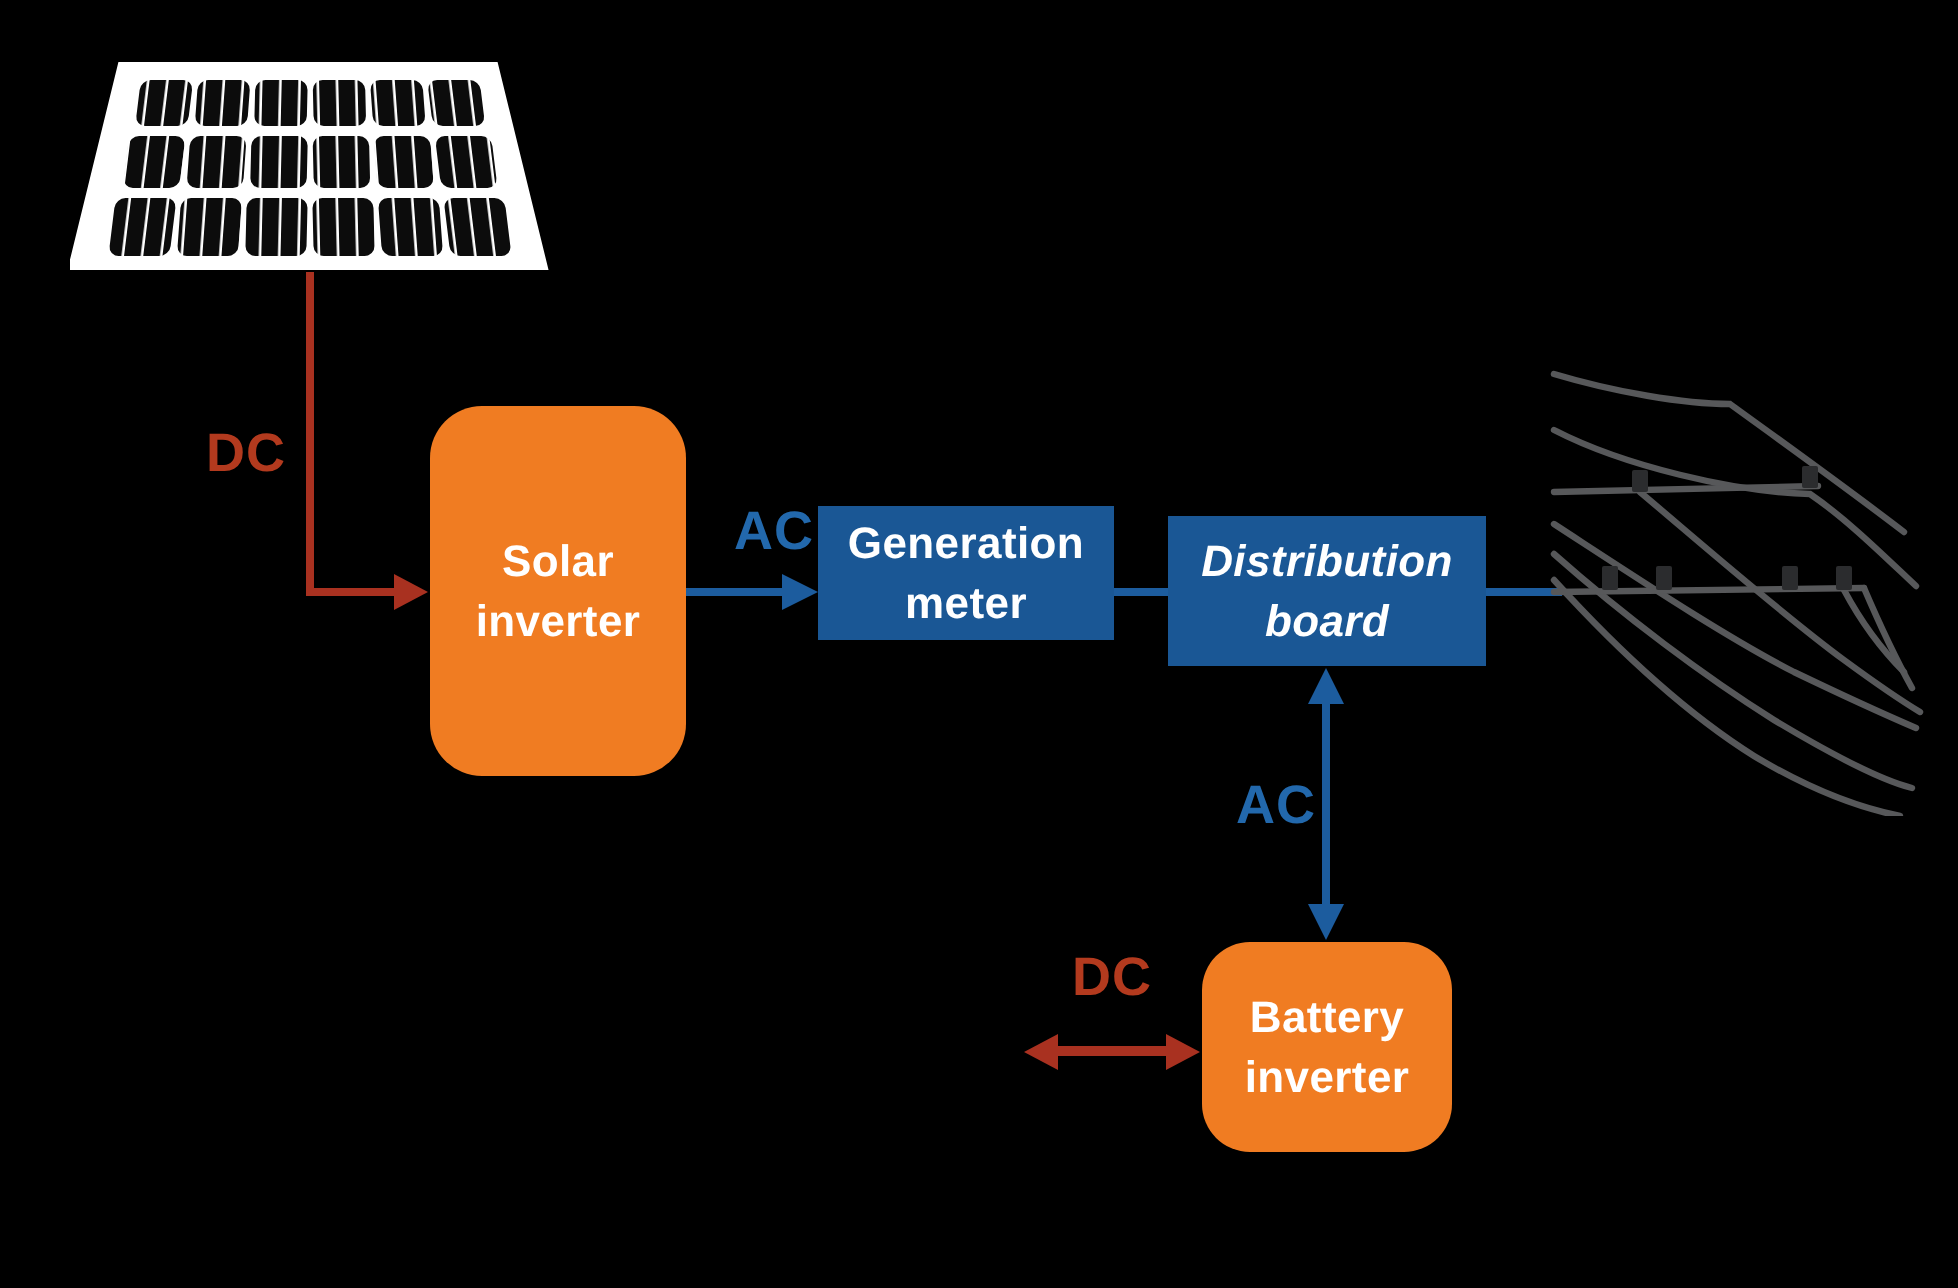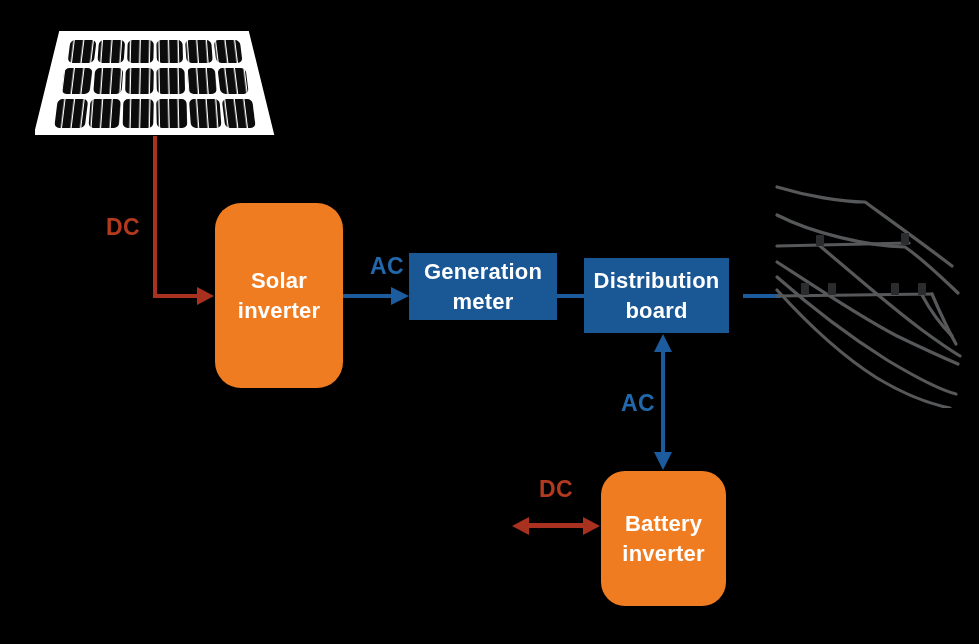--- a/index.html
+++ b/index.html
@@ -10,21 +10,21 @@
   }
   .node{
     position:absolute;display:flex;flex-direction:column;
     align-items:center;justify-content:center;
     color:#fff;font-weight:700;font-size:22px;line-height:30px;
     text-align:center;letter-spacing:.2px;
   }
   .node.orange{background:var(--orange,#F07C22);border-radius:26px;}
   .node.blue{background:var(--box-blue,#1A5795);}
   .flow-label{
-    position:absolute;font-weight:700;font-size:23px;letter-spacing:.5px;
+    position:absolute;font-weight:700;font-size:27px;letter-spacing:.5px;
     transform:translate(-50%,-50%);white-space:nowrap;
   }
   .flow-label.red{color:var(--dc-label-red,#B33A1E);}
   .flow-label.blue{color:var(--label-blue,#2268AC);margin-left:12px;}
   .line{position:absolute;}
   .line.red{background:var(--dc-red,#A93120);}
   .line.blue{background:var(--arrow-blue,#1C5C9E);}
   .tri{position:absolute;width:0;height:0;}
   .tri.right.blue{border-top:9px solid transparent;border-bottom:9px solid transparent;border-left:18px solid var(--arrow-blue,#1C5C9E);}
   .tri.right.red{border-top:9px solid transparent;border-bottom:9px solid transparent;border-left:17px solid var(--dc-red,#A93120);}
@@ -87,33 +87,33 @@
   <div class="line blue" style="left:343px;top:294px;width:49px;height:4px;"></div>
   <div class="tri right blue" style="left:391px;top:287px;"></div>
 
   <div class="node blue" style="left:409px;top:253px;width:148px;height:67px;">
     <span>Generation</span>
     <span>meter</span>
   </div>
 
   <div class="line blue" style="left:557px;top:294px;width:27px;height:4px;"></div>
 
-  <div class="node blue" style="left:584px;top:258px;width:145px;height:75px;">
+  <div class="node blue" style="left:584px;top:258px;width:159px;height:75px;font-style:italic;">
     <span>Distribution</span>
     <span>board</span>
   </div>
 
   <div class="line blue" style="left:743px;top:294px;width:38px;height:4px;"></div>
 
   <div class="tri up blue" style="left:654px;top:334px;"></div>
   <div class="line blue" style="left:661px;top:351px;width:4px;height:102px;"></div>
   <div class="tri down blue" style="left:654px;top:452px;"></div>
   <div class="flow-label blue" style="left:626px;top:403px;">AC</div>
 
-  <div class="node orange" style="left:601px;top:471px;width:125px;height:135px;border-radius:24px;">
+  <div class="node orange" style="left:601px;top:471px;width:125px;height:105px;border-radius:24px;">
     <span>Battery</span>
     <span>inverter</span>
   </div>
 
   <div class="tri left red" style="left:512px;top:517px;"></div>
   <div class="line red" style="left:528px;top:523px;width:57px;height:5px;"></div>
   <div class="tri right red" style="left:583px;top:517px;"></div>
   <div class="flow-label red" style="left:556px;top:489px;">DC</div>
 
   <svg class="icon-svg" style="left:772px;top:178px;" width="200" height="230" viewBox="0 0 200 230">

